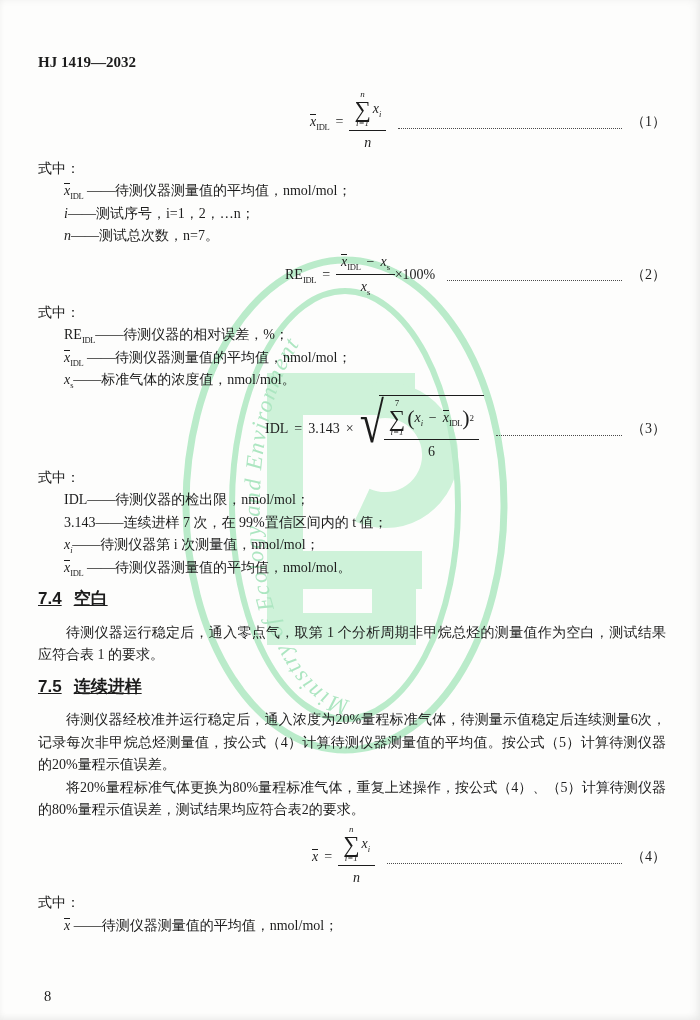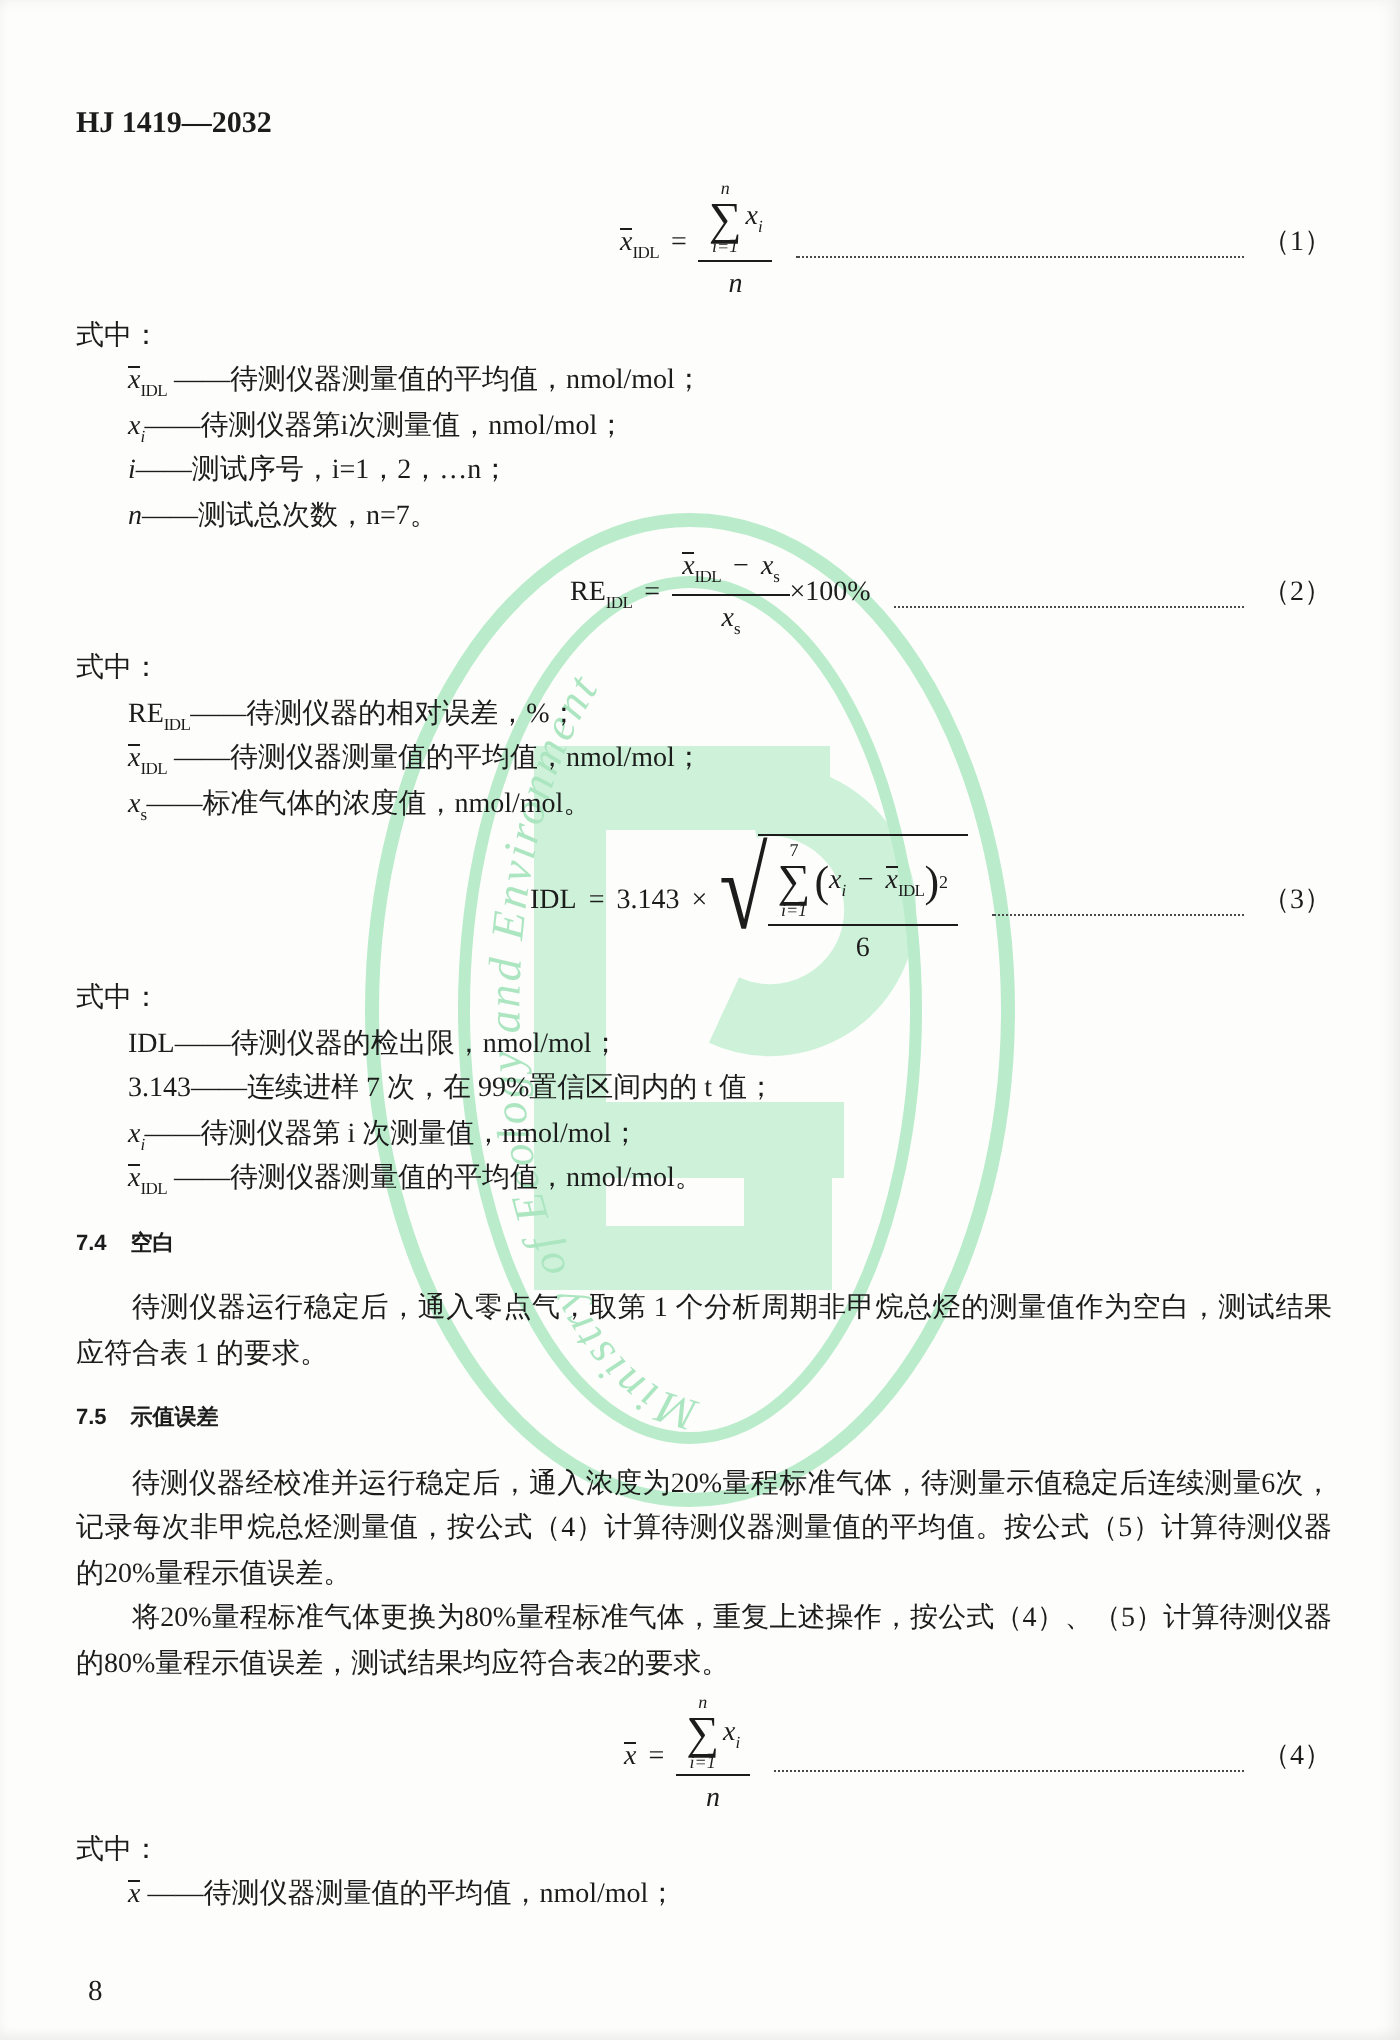--- a/index.html
+++ b/index.html
@@ -32,21 +32,21 @@
   .radical{font-size:44px;line-height:1;transform:scaleY(1.3);transform-origin:top center;margin-right:-5px;font-weight:400;}
   .radicand{border-top:1.5px solid #1c1c1c;padding:3px 5px 0 5px;display:inline-flex;}
   .bigp{font-size:22px;line-height:0;font-weight:300;}
   
   .where{margin:2px 0 2px 0;}
   .wtitle{}
   .wline{margin-left:26px;white-space:nowrap;}
   .wsym{white-space:nowrap;}
   
   .sec-heading{font-family:"Liberation Sans","DejaVu Sans",sans-serif;font-weight:bold;
-               font-size:11px;margin:9px 0 11px 0;}
+               font-size:17px;margin:9px 0 11px 0;text-decoration:underline;}
   .sec-heading .num{border:none;padding:0;margin-right:12px;display:inline;}
   .page-number{position:absolute;left:44px;top:988px;z-index:1;font-size:14.5px;color:#1c1c1c;}
 </style>
 </head>
 <body>
 
 <div class="page">
 
   <svg class="watermark" width="700" height="1020" viewBox="0 0 700 1020" aria-hidden="true">
     <g opacity="0.85">
@@ -93,21 +93,20 @@
           <span class="den it">n</span>
         </span>
       </span>
       <span class="leader"></span>
       <span class="fnum">（1）</span>
     </div>
 
     <div class="where">
       <div class="wtitle">式中：</div>
       <div class="wline"><span class="wsym"><span class="ov it">x</span><sub class="s">IDL</sub></span> <span>——待测仪器测量值的平均值，nmol/mol；</span></div>
-      <div class="wline"><span class="wsym"><span class="it">x</span><sub class="s it">i</sub></span><span>——待测仪器第i次测量值，nmol/mol；</span></div>
       <div class="wline"><span class="wsym it">i</span><span>——测试序号，i=1，2，…n；</span></div>
       <div class="wline"><span class="wsym it">n</span><span>——测试总次数，n=7。</span></div>
     </div>
 
     <div class="formula-row" style="padding-left:247px;">
       <span class="fx">
         <span><span>RE</span><sub class="s">IDL</sub></span>
         <span class="op">=</span>
         <span class="frac">
           <span class="num">
@@ -169,21 +168,21 @@
       <div class="wline"><span class="wsym"><span class="it">x</span><sub class="s it">i</sub></span><span>——待测仪器第 i 次测量值，nmol/mol；</span></div>
       <div class="wline"><span class="wsym"><span class="ov it">x</span><sub class="s">IDL</sub></span> <span>——待测仪器测量值的平均值，nmol/mol。</span></div>
     </div>
 
     <div class="sec-heading">
       <span class="num">7.4</span><span>空白</span>
     </div>
     <p class="body-par indent">待测仪器运行稳定后，通入零点气，取第 1 个分析周期非甲烷总烃的测量值作为空白，测试结果应符合表 1 的要求。</p>
 
     <div class="sec-heading">
-      <span class="num">7.5</span><span>示值误差</span>
+      <span class="num">7.5</span><span>连续进样</span>
     </div>
     <p class="body-par indent">待测仪器经校准并运行稳定后，通入浓度为20%量程标准气体，待测量示值稳定后连续测量6次，记录每次非甲烷总烃测量值，按公式（4）计算待测仪器测量值的平均值。按公式（5）计算待测仪器的20%量程示值误差。</p>
     <p class="body-par indent">将20%量程标准气体更换为80%量程标准气体，重复上述操作，按公式（4）、（5）计算待测仪器的80%量程示值误差，测试结果均应符合表2的要求。</p>
 
     <div class="formula-row" style="padding-left:274px;">
       <span class="fx">
         <span><span class="ov it">x</span></span>
         <span class="op">=</span>
         <span class="frac">
           <span class="num">

